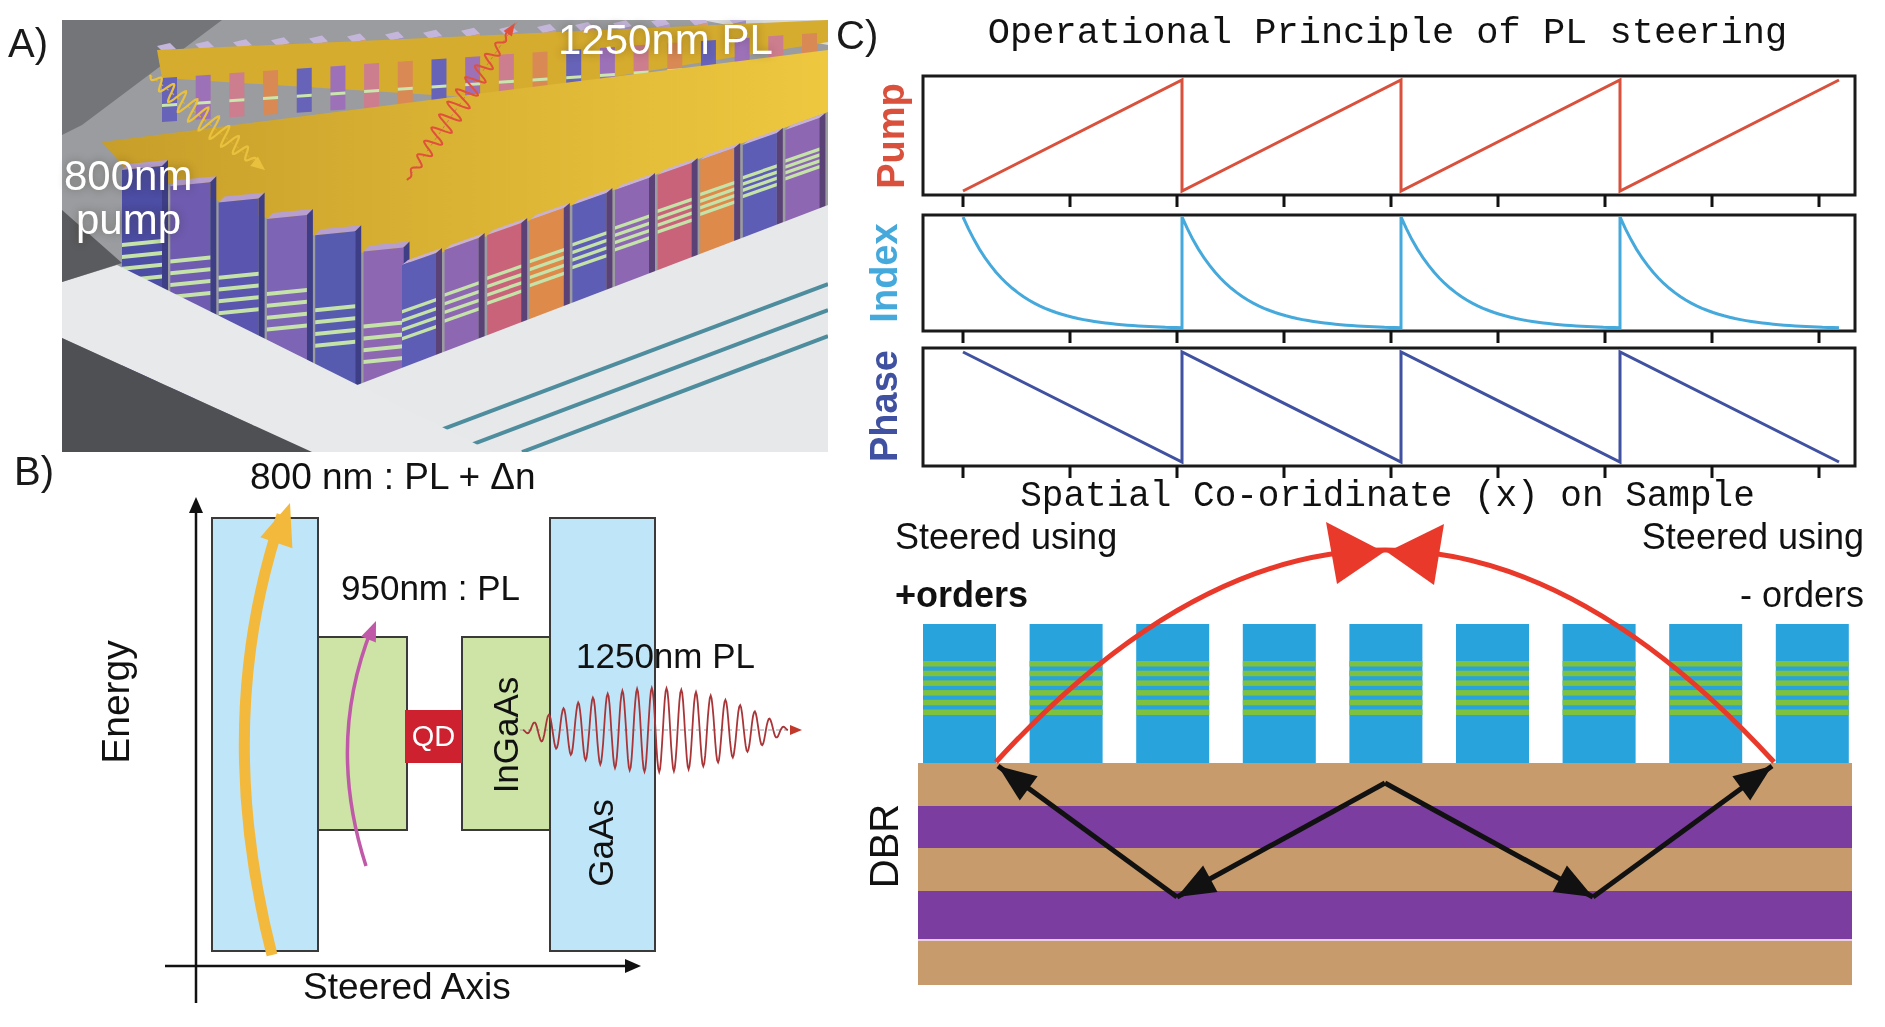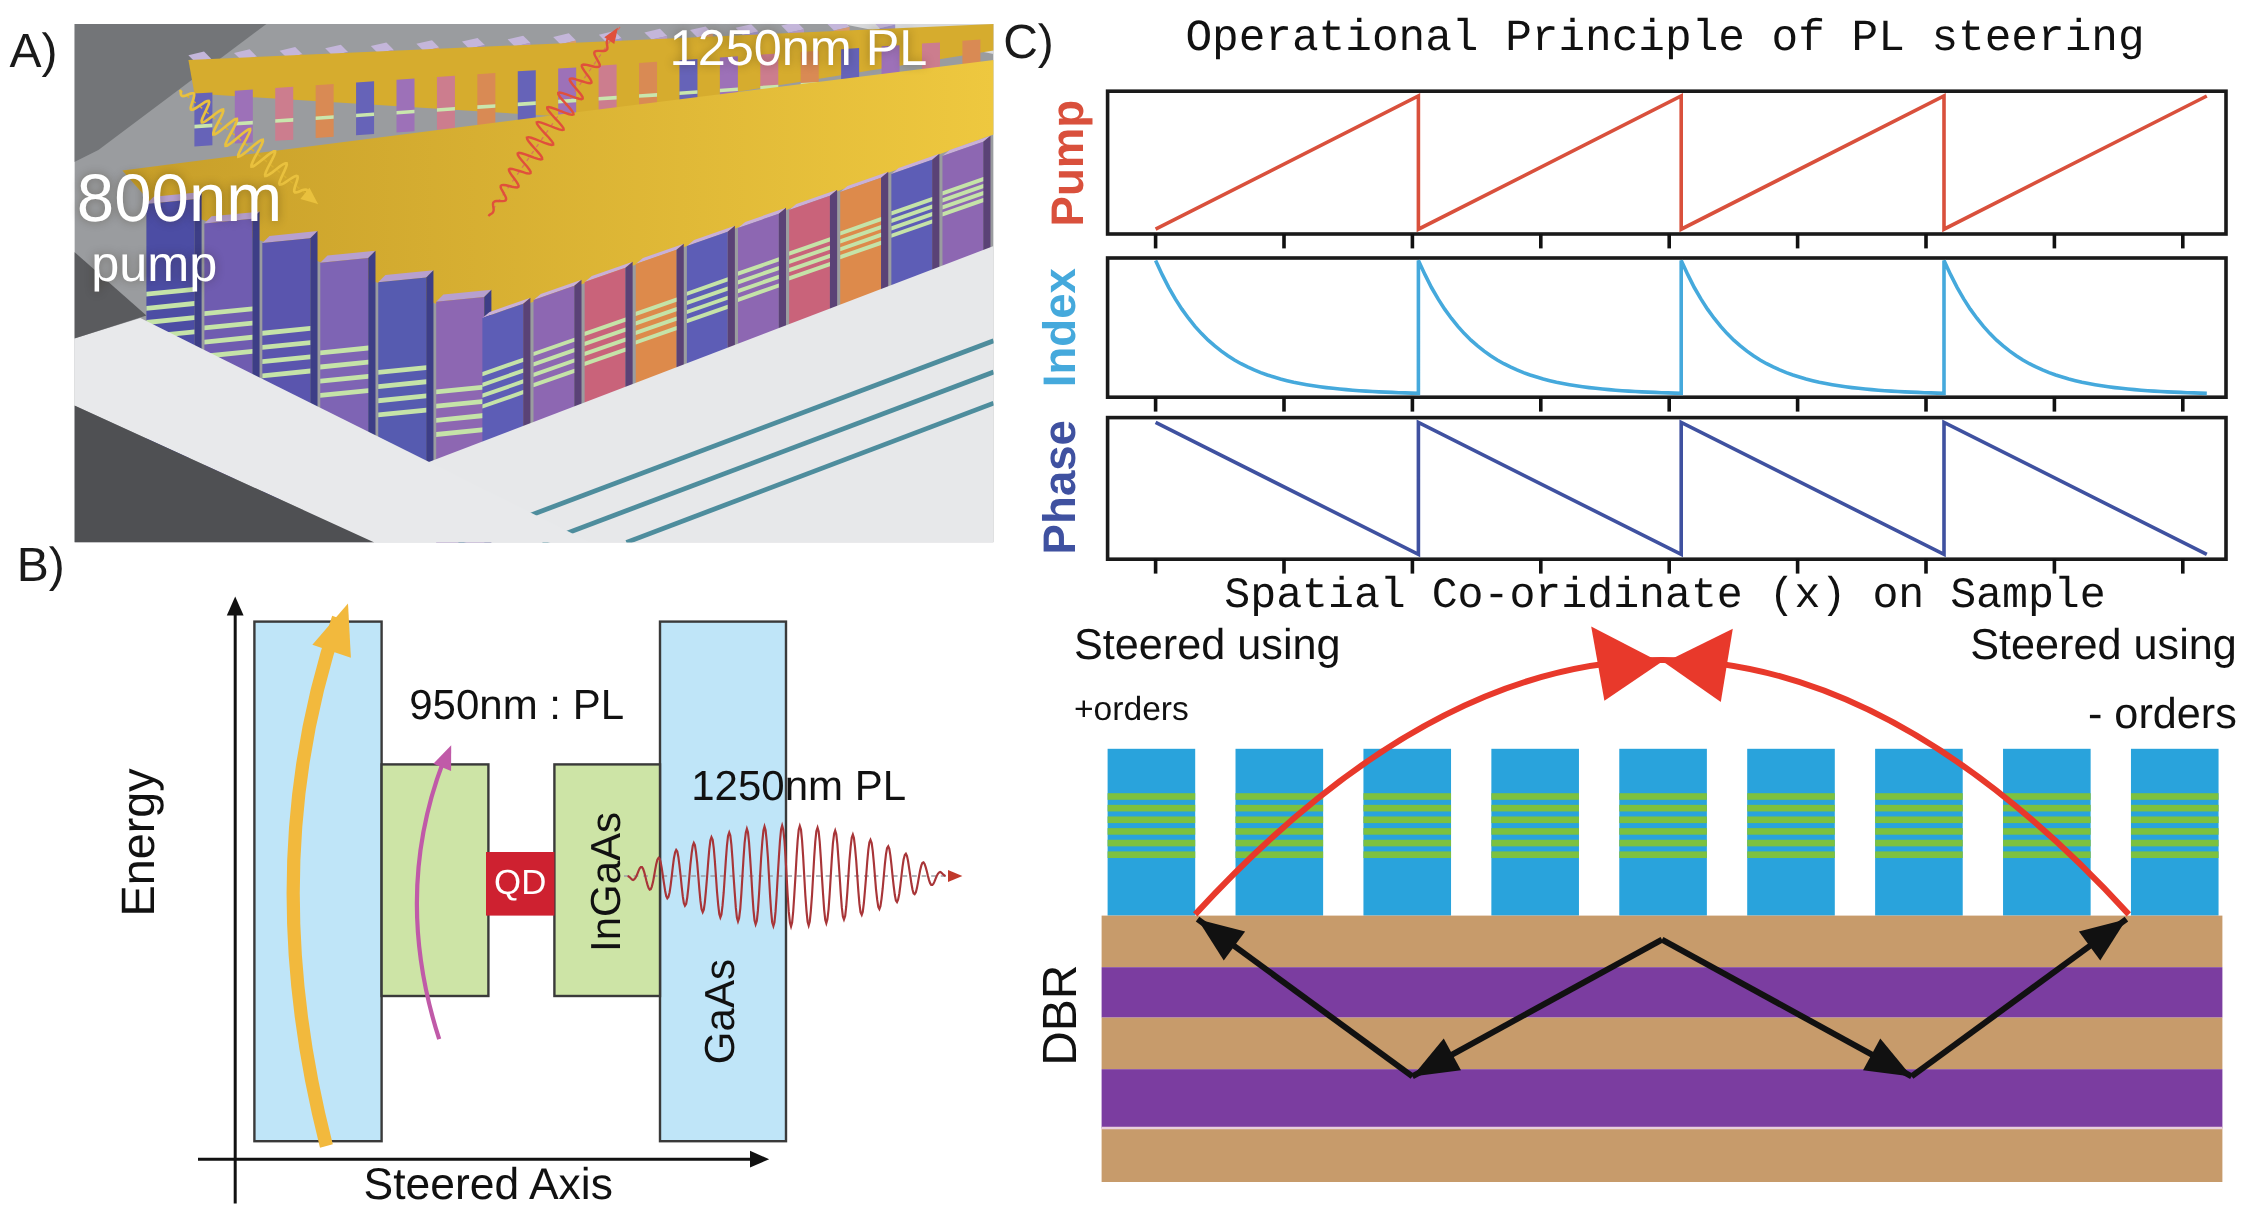--- a/index.html
+++ b/index.html
@@ -226,21 +226,21 @@
         <polygon points="0,190 60,243 0,262" fill="#5a5b5e"></polygon>
         <line x1="88" y1="55" x2="203" y2="150" stroke="#d9b02f" stroke-width="1.2" stroke-dasharray="3,4"></line>
         <polyline points="88.0,55.0 88.4,55.9 88.6,57.0 88.7,58.2 89.0,59.2 89.6,59.9 90.5,60.1 91.8,59.9 93.3,59.4 95.0,58.7 96.7,58.0 98.2,57.7 99.2,57.7 99.8,58.4 99.8,59.7 99.4,61.6 98.7,63.8 97.9,66.2 97.2,68.4 96.9,70.1 97.1,71.2 98.0,71.5 99.5,71.0 101.6,69.8 104.0,68.2 106.6,66.5 108.9,65.0 110.7,64.2 111.9,64.1 112.3,65.0 111.9,66.9 110.8,69.5 109.4,72.6 107.9,75.8 106.7,78.6 106.0,80.8 106.2,82.0 107.2,82.0 109.1,81.1 111.7,79.3 114.8,77.0 117.8,74.6 120.6,72.7 122.7,71.5 123.9,71.3 124.1,72.4 123.4,74.6 122.0,77.8 120.1,81.4 118.2,85.1 116.6,88.4 115.8,90.8 115.8,92.0 117.0,92.0 119.1,90.7 122.1,88.5 125.4,85.8 128.9,83.0 131.9,80.7 134.1,79.3 135.4,79.2 135.5,80.3 134.6,82.8 133.0,86.2 130.8,90.2 128.6,94.2 126.9,97.7 125.9,100.2 126.0,101.5 127.2,101.4 129.5,100.0 132.6,97.6 136.2,94.6 139.7,91.6 142.9,89.2 145.2,87.7 146.4,87.5 146.5,88.8 145.5,91.3 143.7,94.9 141.5,99.0 139.3,103.1 137.5,106.7 136.5,109.2 136.6,110.5 137.8,110.3 140.1,108.8 143.3,106.4 146.9,103.4 150.4,100.4 153.5,98.0 155.8,96.6 157.0,96.5 157.1,97.8 156.1,100.3 154.4,103.8 152.2,107.8 150.0,111.8 148.4,115.2 147.5,117.7 147.6,118.8 148.9,118.7 151.1,117.3 154.1,115.0 157.6,112.2 160.9,109.5 163.9,107.3 166.0,106.0 167.2,106.0 167.2,107.2 166.4,109.6 164.8,112.9 162.9,116.6 161.0,120.2 159.6,123.4 158.9,125.6 159.1,126.7 160.3,126.5 162.4,125.3 165.2,123.4 168.2,121.0 171.3,118.7 173.9,116.9 175.8,116.0 176.8,116.0 177.0,117.2 176.3,119.4 175.1,122.2 173.6,125.4 172.2,128.5 171.1,131.1 170.7,133.0 171.1,133.9 172.3,133.8 174.1,133.0 176.4,131.5 178.9,129.8 181.4,128.2 183.5,127.0 185.0,126.5 185.9,126.8 186.1,127.9 185.8,129.6 185.1,131.8 184.3,134.2 183.6,136.4 183.2,138.3 183.2,139.6 183.8,140.3 184.8,140.3 186.3,140.0 188.0,139.3 189.6,138.6 191.2,138.1 192.5,137.9 193.4,138.1 194.0,138.8 194.3,139.8 194.4,141.0 194.6,142.1 195.0,143.0 " fill="none" stroke="#e9c13e" stroke-width="2.2"></polyline>
         <polygon points="203,150 188.3,145.9 195.9,136.5" fill="#e9c13e"></polygon>
         <line x1="345" y1="160" x2="455" y2="2" stroke="#d9705f" stroke-width="1" stroke-dasharray="3,4"></line>
         <polyline points="345.0,160.0 345.7,159.3 346.5,158.7 347.4,158.2 348.2,157.6 348.8,156.9 349.2,156.0 349.4,155.0 349.3,153.8 349.1,152.5 348.9,151.2 348.8,150.0 349.0,148.9 349.6,148.2 350.6,147.7 351.9,147.5 353.6,147.5 355.4,147.6 357.0,147.6 358.4,147.4 359.4,146.9 359.8,146.0 359.6,144.7 358.9,143.1 357.9,141.3 356.8,139.3 355.8,137.5 355.2,136.0 355.3,134.9 356.1,134.3 357.6,134.2 359.7,134.4 362.2,135.0 364.7,135.6 367.1,136.1 368.9,136.2 370.0,135.8 370.2,134.8 369.5,133.2 368.2,131.1 366.5,128.8 364.6,126.3 363.1,124.1 362.2,122.3 362.1,121.2 363.0,120.7 364.9,120.8 367.6,121.5 370.8,122.5 374.0,123.5 376.8,124.4 379.0,124.7 380.1,124.3 380.2,123.2 379.2,121.4 377.4,119.0 375.0,116.3 372.7,113.5 370.7,111.0 369.5,109.0 369.4,107.8 370.4,107.3 372.6,107.7 375.7,108.7 379.3,110.0 383.0,111.4 386.2,112.4 388.6,112.9 389.8,112.6 389.7,111.4 388.5,109.4 386.3,106.8 383.6,103.8 380.9,100.7 378.6,98.0 377.3,95.9 377.1,94.7 378.3,94.3 380.7,94.8 384.0,96.0 387.9,97.5 391.8,99.0 395.3,100.2 397.8,100.8 399.0,100.5 398.9,99.3 397.5,97.2 395.1,94.4 392.2,91.3 389.3,88.1 386.9,85.3 385.5,83.2 385.3,81.9 386.5,81.6 389.0,82.2 392.5,83.4 396.5,85.0 400.5,86.6 404.0,87.8 406.5,88.4 407.7,88.1 407.5,86.8 406.1,84.7 403.7,81.9 400.8,78.8 397.9,75.6 395.5,72.8 394.1,70.7 394.0,69.5 395.2,69.2 397.7,69.8 401.2,71.0 405.1,72.5 409.0,74.0 412.3,75.2 414.7,75.7 415.9,75.3 415.7,74.1 414.4,72.0 412.1,69.3 409.4,66.3 406.7,63.2 404.5,60.6 403.3,58.6 403.2,57.4 404.4,57.1 406.8,57.6 410.0,58.6 413.7,60.0 417.3,61.3 420.4,62.3 422.6,62.7 423.6,62.2 423.5,61.0 422.3,59.0 420.3,56.5 418.0,53.7 415.6,51.0 413.8,48.6 412.8,46.8 412.9,45.7 414.0,45.3 416.2,45.6 419.0,46.5 422.3,47.5 425.4,48.5 428.1,49.2 430.0,49.3 430.9,48.8 430.8,47.7 429.9,45.9 428.4,43.7 426.5,41.3 424.8,38.9 423.5,36.8 422.8,35.2 423.0,34.2 424.1,33.8 425.9,33.9 428.3,34.4 430.8,35.0 433.3,35.6 435.4,35.8 436.9,35.7 437.7,35.1 437.8,34.0 437.2,32.5 436.2,30.7 435.1,28.7 434.1,26.9 433.4,25.3 433.2,24.0 433.6,23.1 434.6,22.6 436.0,22.4 437.6,22.4 439.4,22.5 441.1,22.5 442.4,22.3 443.4,21.8 444.0,21.1 444.2,20.0 444.1,18.8 443.9,17.5 443.7,16.3 443.6,15.0 443.8,14.0 444.2,13.1 444.8,12.4 445.6,11.8 446.5,11.3 447.3,10.7 448.0,10.0 " fill="none" stroke="#e0503b" stroke-width="2"></polyline>
         <polygon points="453,3 449.9,16.6 441.6,11.0" fill="#e0503b"></polygon>
       </svg>
     </div>
   <div class="lbl panel-letter" style="left:8px;top:22px;">A)</div>
-  <div class="lbl white" style="left:64px;top:136px;font-size:56px;">800nm</div>
+  <div class="lbl white" style="left:64px;top:154px;font-size:42px;">800nm</div>
   <div class="lbl white" style="left:76px;top:198px;font-size:42px;">pump</div>
   <div class="lbl white" style="left:558px;top:18px;font-size:42px;">1250nm PL</div>
 
   <div class="abs" style="left:100px;top:455px;width:730px;height:565px;" id="panelB-art">
       <svg width="730" height="565" viewBox="0 0 730 565">
         <rect x="112" y="63" width="106" height="433" fill="#bfe5f8" stroke="#3a3a3a" stroke-width="2"></rect>
         <rect x="450" y="63" width="105" height="433" fill="#bfe5f8" stroke="#3a3a3a" stroke-width="2"></rect>
         <rect x="218" y="182" width="89" height="193" fill="#cde4a6" stroke="#3a3a3a" stroke-width="2"></rect>
         <rect x="362" y="182" width="88" height="193" fill="#cde4a6" stroke="#3a3a3a" stroke-width="2"></rect>
         <rect x="305" y="255" width="57" height="53" fill="#ce2130"></rect>
@@ -251,20 +251,21 @@
         <path d="M 172 500 Q 112 265 182 60" fill="none" stroke="#f2b93d" stroke-width="11"></path>
         <polygon points="190,48 192.4,93.2 160.3,82.2" fill="#f2b93d"></polygon>
         <path d="M 266 411 Q 226 287 272 173" fill="none" stroke="#c05aa8" stroke-width="3.5"></path>
         <polygon points="276,166 275.9,187.5 261.1,181.5" fill="#c05aa8"></polygon>
         <line x1="420" y1="275" x2="700" y2="275" stroke="#9aa0a6" stroke-width="1.2" stroke-dasharray="4,4"></line>
         <polyline points="423.0,275.0 423.9,275.3 424.8,276.1 425.8,277.1 426.7,277.9 427.6,278.3 428.5,277.9 429.4,276.8 430.4,275.0 431.3,272.8 432.2,270.5 433.1,268.6 434.0,267.6 435.0,267.6 435.9,269.0 436.8,271.6 437.7,275.0 438.6,278.8 439.6,282.4 440.5,285.1 441.4,286.4 442.3,286.0 443.2,283.8 444.2,279.9 445.1,275.0 446.0,269.7 446.9,264.9 447.8,261.4 448.8,259.9 449.7,260.6 450.6,263.7 451.5,268.7 452.4,275.0 453.4,281.6 454.3,287.5 455.2,291.8 456.1,293.6 457.0,292.5 458.0,288.7 458.9,282.6 459.8,275.0 460.7,267.1 461.6,260.2 462.6,255.2 463.5,253.2 464.4,254.5 465.3,259.1 466.2,266.2 467.2,275.0 468.1,284.1 469.0,292.0 469.9,297.6 470.8,299.8 471.8,298.2 472.7,293.0 473.6,284.9 474.5,275.0 475.4,264.8 476.4,256.0 477.3,249.9 478.2,247.5 479.1,249.2 480.0,255.1 481.0,264.1 481.9,275.0 482.8,286.2 483.7,295.8 484.6,302.5 485.6,305.1 486.5,303.1 487.4,296.7 488.3,286.9 489.3,275.0 490.2,262.9 491.1,252.5 492.0,245.3 492.9,242.6 493.9,244.8 494.8,251.7 495.7,262.3 496.6,275.0 497.5,287.9 498.5,299.0 499.4,306.6 500.3,309.5 501.2,307.1 502.1,299.7 503.1,288.5 504.0,275.0 504.9,261.3 505.8,249.6 506.7,241.6 507.7,238.7 508.6,241.2 509.5,249.0 510.4,260.9 511.3,275.0 512.3,289.3 513.2,301.6 514.1,309.9 515.0,312.9 515.9,310.2 516.9,302.1 517.8,289.7 518.7,275.0 519.6,260.2 520.5,247.5 521.5,238.9 522.4,235.7 523.3,238.6 524.2,247.0 525.1,259.8 526.1,275.0 527.0,290.3 527.9,303.4 528.8,312.2 529.7,315.3 530.7,312.4 531.6,303.7 532.5,290.6 533.4,275.0 534.3,259.4 535.3,246.0 536.2,237.1 537.1,233.8 538.0,236.9 538.9,245.8 539.9,259.2 540.8,275.0 541.7,290.9 542.6,304.4 543.5,313.5 544.5,316.7 545.4,313.6 546.3,304.5 547.2,291.0 548.1,275.0 549.1,259.0 550.0,245.4 550.9,236.2 551.8,233.0 552.7,236.2 553.7,245.3 554.6,258.9 555.5,275.0 556.4,291.1 557.3,304.7 558.3,313.8 559.2,317.0 560.1,313.8 561.0,304.6 561.9,291.0 562.9,275.0 563.8,259.0 564.7,245.5 565.6,236.4 566.5,233.3 567.5,236.5 568.4,245.6 569.3,259.1 570.2,275.0 571.1,290.8 572.1,304.2 573.0,313.1 573.9,316.2 574.8,312.9 575.7,304.0 576.7,290.6 577.6,275.0 578.5,259.4 579.4,246.3 580.3,237.6 581.3,234.7 582.2,237.8 583.1,246.6 584.0,259.7 584.9,275.0 585.9,290.2 586.8,303.0 587.7,311.4 588.6,314.3 589.5,311.1 590.5,302.5 591.4,289.8 592.3,275.0 593.2,260.3 594.1,247.9 595.1,239.8 596.0,237.1 596.9,240.1 597.8,248.4 598.7,260.7 599.7,275.0 600.6,289.1 601.5,301.0 602.4,308.8 603.3,311.3 604.3,308.4 605.2,300.4 606.1,288.7 607.0,275.0 607.9,261.5 608.9,250.3 609.8,242.9 610.7,240.5 611.6,243.4 612.5,251.0 613.5,262.1 614.4,275.0 615.3,287.7 616.2,298.3 617.1,305.2 618.1,307.4 619.0,304.7 619.9,297.5 620.8,287.1 621.8,275.0 622.7,263.1 623.6,253.3 624.5,246.9 625.4,244.9 626.4,247.5 627.3,254.2 628.2,263.8 629.1,275.0 630.0,285.9 631.0,294.9 631.9,300.8 632.8,302.5 633.7,300.1 634.6,294.0 635.6,285.2 636.5,275.0 637.4,265.1 638.3,257.0 639.2,251.8 640.2,250.2 641.1,252.4 642.0,258.0 642.9,265.9 643.8,275.0 644.8,283.8 645.7,290.9 646.6,295.5 647.5,296.8 648.4,294.8 649.4,289.8 650.3,282.9 651.2,275.0 652.1,267.4 653.0,261.3 654.0,257.5 654.9,256.4 655.8,258.2 656.7,262.5 657.6,268.4 658.6,275.0 659.5,281.3 660.4,286.3 661.3,289.4 662.2,290.1 663.2,288.6 664.1,285.1 665.0,280.3 665.9,275.0 666.8,270.1 667.8,266.2 668.7,264.0 669.6,263.6 670.5,264.9 671.4,267.6 672.4,271.2 673.3,275.0 674.2,278.4 675.1,281.0 676.0,282.4 677.0,282.4 677.9,281.4 678.8,279.5 679.7,277.2 680.6,275.0 681.6,273.2 682.5,272.1 683.4,271.7 684.3,272.1 685.2,272.9 686.2,273.9 687.1,274.7 688.0,275.0 " fill="none" stroke="#a83538" stroke-width="1.8"></polyline>
         <polygon points="702,275 690.0,280.0 690.0,270.0" fill="#c0392b"></polygon>
       </svg>
     </div>
   <div class="lbl panel-letter" style="left:14px;top:450px;">B)</div>
+  <div class="lbl" style="left:250px;top:458px;font-size:37px;">800 nm : PL + Δn</div>
   <div class="lbl" style="left:325px;top:570px;font-size:35px;margin-left:16px;">950nm : PL</div>
   <div class="lbl" style="left:576px;top:638px;font-size:35px;">1250nm PL</div>
   <div class="rot" style="left:116px;top:702px;font-size:39px;">Energy</div>
   <div class="rot" style="left:506px;top:735px;font-size:35px;">InGaAs</div>
   <div class="rot" style="left:601px;top:843px;font-size:35px;">GaAs</div>
   <div class="lbl" style="left:303px;top:968px;font-size:37px;">Steered Axis</div>
   <div class="abs qdbox" style="left:405px;top:710px;width:57px;height:53px;font-size:29px;">QD</div>
 
   <div class="lbl panel-letter" style="left:836px;top:14px;">C)</div>
   <div class="lbl center" style="left:920px;top:14px;width:935px;font-size:37px;">Operational Principle of PL steering</div>
@@ -313,21 +314,21 @@
       </svg>
     </div>
 
   <div class="rot" style="left: 891px; top: 136px; font-size: 38px; font-weight: 700; color: rgb(217, 80, 60);" id="row-label-pump">Pump</div>
   <div class="rot" style="left: 884px; top: 273px; font-size: 38px; font-weight: 700; color: rgb(69, 169, 220);" id="row-label-index">Index</div>
   <div class="rot" style="left: 884px; top: 406px; font-size: 38px; font-weight: 700; color: rgb(63, 81, 160);" id="row-label-phase">Phase</div>
 
   <div class="lbl center" style="left:920px;top:478px;width:935px;font-size:36px;">Spatial Co-oridinate (x) on Sample</div>
 
   <div class="lbl" style="left:895px;top:518px;font-size:36px;">Steered using</div>
-  <div class="lbl" style="left:895px;top:576px;font-size:28px;">+orders</div>
+  <div class="lbl" style="left:895px;top:576px;font-size:36px;font-weight:bold;">+orders</div>
   <div class="lbl right" style="left:1552px;top:518px;width:312px;font-size:36px;">Steered using</div>
   <div class="lbl right" style="left:1552px;top:576px;width:312px;font-size:36px;">- orders</div>
 
   <div class="abs" style="left:855px;top:515px;width:1010px;height:480px;" id="panelC-sample">
       <svg width="1010" height="480" viewBox="0 0 1010 480">
         <g>
           <rect x="68.0" y="109" width="73" height="139" fill="#29a3dc"></rect>
           <rect x="68.0" y="146.0" width="73" height="5.5" fill="#7dc13f"></rect>
           <rect x="68.0" y="155.7" width="73" height="5.5" fill="#7dc13f"></rect>
           <rect x="68.0" y="165.4" width="73" height="5.5" fill="#7dc13f"></rect>

